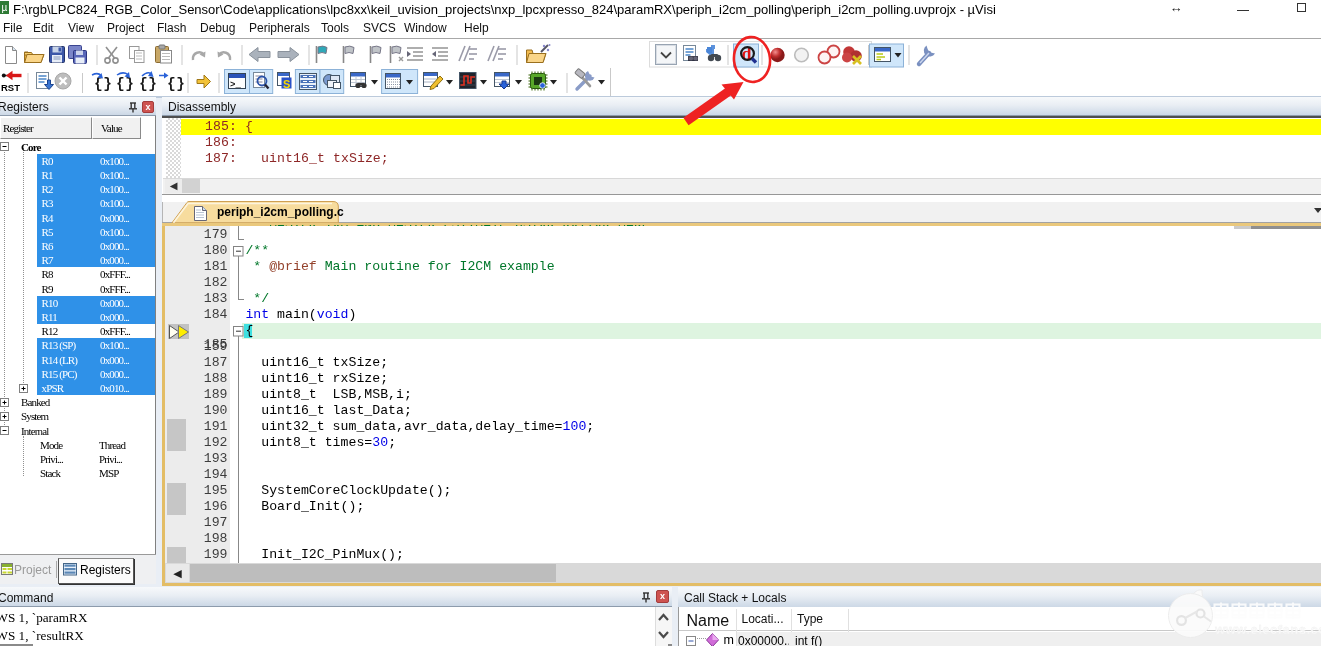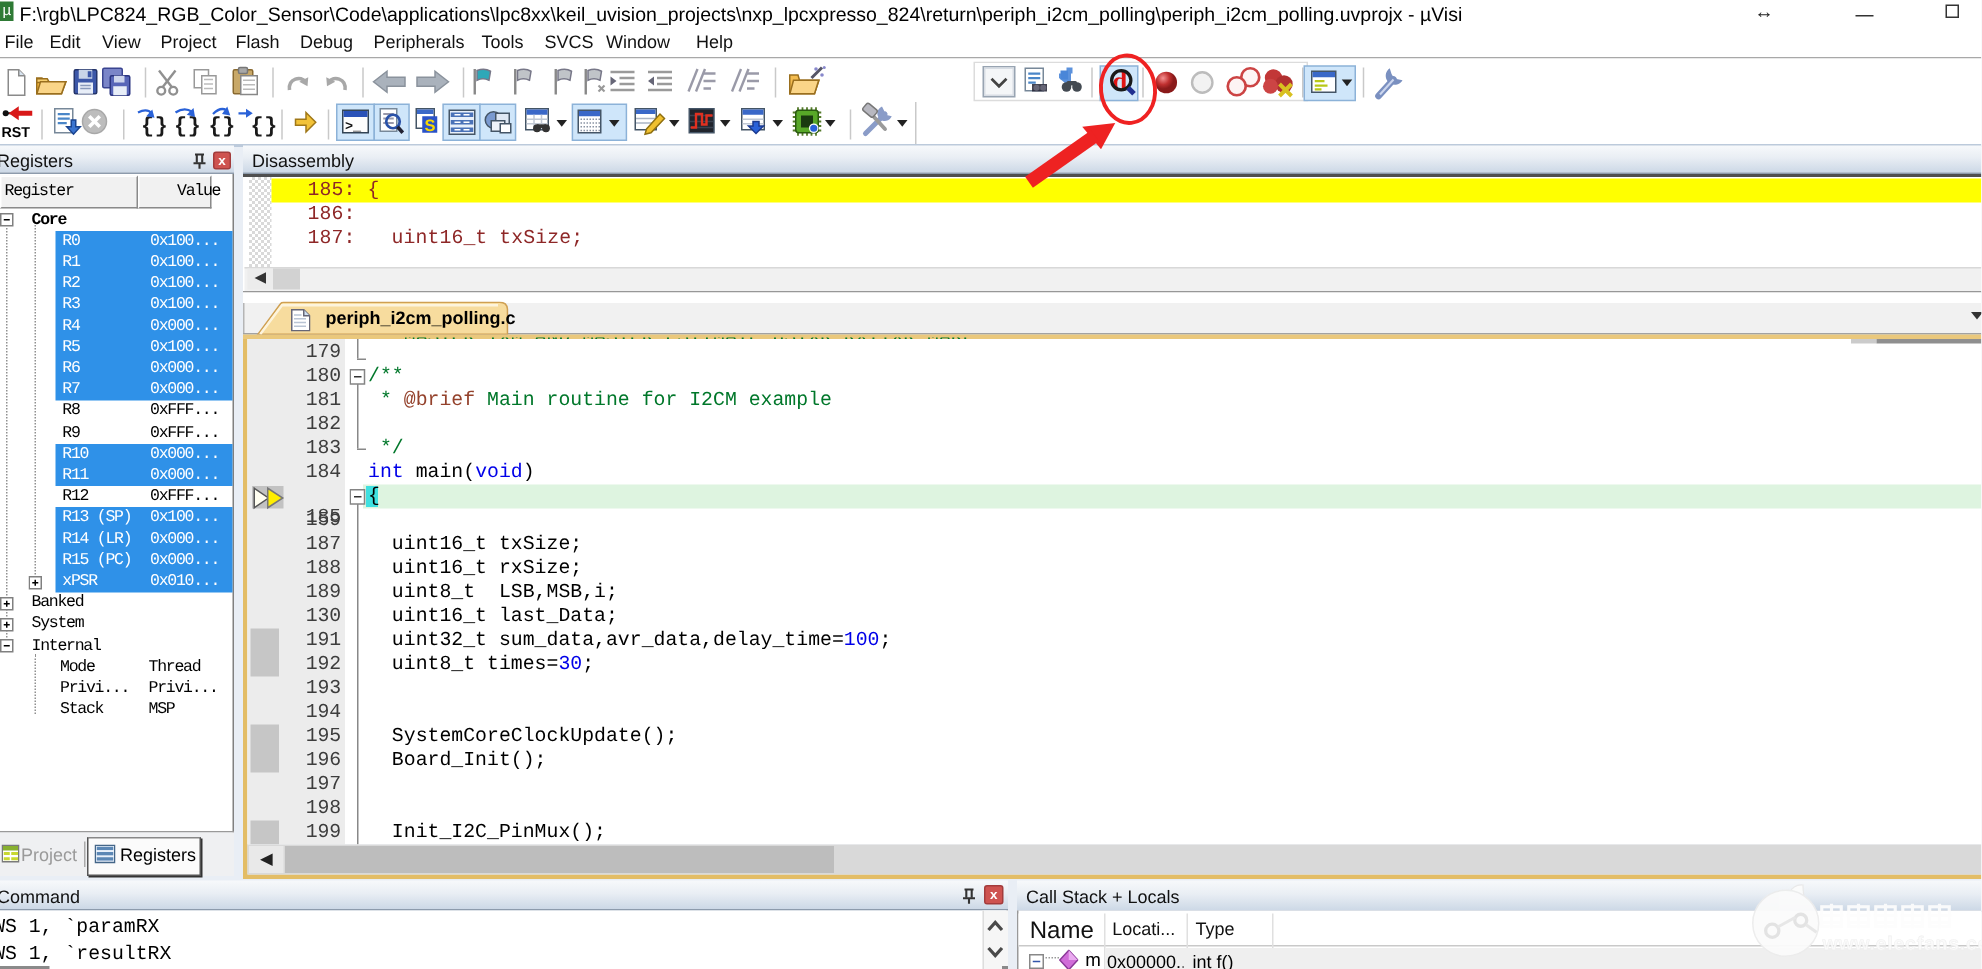--- a/index.html
+++ b/index.html
@@ -1,33 +1,33 @@
 <!DOCTYPE html>
 <html><head><meta charset="utf-8"><style>
 html,body{margin:0;padding:0}
 body{width:1321px;height:646px;overflow:hidden;background:#fff;font-family:"Liberation Sans",sans-serif}
 .abs{position:absolute}
-.mono{font-family:Liberation Mono, monospace}
+.mono{font-family:Liberation Serif, serif}
 #root{position:relative;width:1321px;height:646px;background:#fff;overflow:hidden}
 .phead{background:linear-gradient(#f7f9fb 0%,#e9eef4 45%,#ccd8e6 100%);border-bottom:1px solid #8d9bac}
 .ptxt{font-size:12px;color:#111;line-height:19px}
 .xbtn{background:#ce5350;border:1px solid #a33c3c;border-radius:2px;color:#fff;font-size:9px;font-weight:bold;text-align:center;line-height:10px}
 .sel{background:#2f91e8;color:#fff}
 .regrow{position:absolute;left:0;width:156px;height:15px;font-size:11px;letter-spacing:-0.85px;white-space:pre}
 .crow{position:absolute;left:80.9px;white-space:pre;font-size:13.2px;line-height:16px;letter-spacing:0.015px;font-family:"Liberation Mono",monospace}
 .lnum{position:absolute;width:24px;text-align:right;color:#3d3d3d;font-size:13.2px;line-height:16px;font-family:"Liberation Mono",monospace}
 .drow{position:absolute;white-space:pre;font-size:13.2px;line-height:16px;color:#8e2727;letter-spacing:0.08px;font-family:"Liberation Mono",monospace}
 .g{color:#00772a}.b{color:#0000e8}.br{color:#94422c}.k{color:#0000e8}
 </style></head>
 <body>
 <div id="root">
 
 <div class="abs" style="left:0;top:0;width:1321px;height:18px;background:#fff"></div>
 <div class="abs" style="left:0;top:1px;width:9px;height:13px;background:#2e7a35;color:#fff;font-size:10px;text-align:center;line-height:13px">µ</div>
-<div class="abs" style="left:13px;top:2px;width:1200px;height:15px;font-size:13px;color:#000;white-space:nowrap">F:\rgb\LPC824_RGB_Color_Sensor\Code\applications\lpc8xx\keil_uvision_projects\nxp_lpcxpresso_824\return\periph_i2cm_polling\periph_i2cm_polling.uvprojx - µVisi</div>
+<div class="abs" style="left:13px;top:2px;width:1200px;height:15px;font-size:13px;color:#000;white-space:nowrap">F:\rgb\LPC824_RGB_Color_Sensor\Code\applications\lpc8xx\keil_uvision_projects\nxp_lpcxpresso_824\paramRX\periph_i2cm_polling\periph_i2cm_polling.uvprojx - µVisi</div>
 <div class="abs" style="left:1166px;top:0px;width:20px;height:16px;color:#222;font-size:13px;text-align:center">↔</div>
 <div class="abs" style="left:1237px;top:9.5px;width:12px;height:1.6px;background:#333"></div>
 <div class="abs" style="left:1297px;top:3px;width:9px;height:9px;border:1.2px solid #333;box-sizing:border-box"></div>
 
 <div class="abs" style="left:0;top:18px;width:1321px;height:21px;background:#fff"></div>
 <div class="abs" style="left:0;top:38px;width:1321px;height:1px;background:#a8a8a8"></div>
 <div class="abs" id="menubar" style="top:21px;height:16px;font-size:12px;color:#111">
 <span class="abs" style="left:3px">File</span>
       <span class="abs" style="left:33px">Edit</span>
       <span class="abs" style="left:68px">View</span>
@@ -425,21 +425,21 @@
           <line x1="2" y1="2" x2="8" y2="2"></line>
           <line x1="3.2" y1="2" x2="3.2" y2="7.5"></line>
           <line x1="6.8" y1="2" x2="6.8" y2="7.5"></line>
           <line x1="1" y1="7.8" x2="9" y2="7.8"></line>
           <line x1="5" y1="8" x2="5" y2="11.5"></line>
         </g>
       </svg>
 <div class="abs xbtn" style="left:142px;top:101px;width:10px;height:10px">x</div>
 <div class="abs" style="left:0;top:116px;width:156px;height:439px;background:#fff;border-right:1px solid #808080;box-sizing:border-box"></div>
 <div class="abs mono" style="left:0;top:117px;width:92px;height:22px;background:#f1f1f1;border:1px solid #fff;border-right:1px solid #8a8a8a;border-bottom:1px solid #8a8a8a;box-sizing:border-box;font-size:11px;letter-spacing:-0.85px;line-height:20px;padding-left:2px">Register</div>
-<div class="abs mono" style="left:92px;top:117px;width:49px;height:22px;background:#f1f1f1;border:1px solid #fff;border-right:1px solid #8a8a8a;border-bottom:1px solid #8a8a8a;box-sizing:border-box;font-size:11px;letter-spacing:-0.85px;line-height:20px;padding-left:25px">Value</div>
+<div class="abs mono" style="left:92px;top:117px;width:49px;height:22px;background:#f1f1f1;border:1px solid #fff;border-right:1px solid #8a8a8a;border-bottom:1px solid #8a8a8a;box-sizing:border-box;font-size:11px;letter-spacing:-0.85px;line-height:20px;padding-left:8px">Value</div>
 <div id="regtree" class="mono">
         <div class="abs sel" style="left:37px;top:153.7px;width:118px;height:113.6px"></div>
         <div class="abs sel" style="left:37px;top:295.7px;width:118px;height:28.4px"></div>
         <div class="abs sel" style="left:37px;top:338.3px;width:118px;height:56.9px"></div>
 <div class="abs" style="left:4px;top:152px;width:1px;height:279px;border-left:1px dotted #909090"></div>
 <div class="abs" style="left:23px;top:148px;width:1px;height:243px;border-left:1px dotted #909090"></div>
 <div class="abs" style="left:23px;top:436px;width:1px;height:40px;border-left:1px dotted #909090"></div>
 <div class="regrow" style="top:139.5px;left:21px;font-weight:bold;color:#000;line-height:14.2px">Core</div>
 <svg class="abs" style="left:0px;top:142.0px" width="10" height="10">
           <rect x="0.5" y="0.5" width="8" height="8" fill="#fff" stroke="#808080"></rect>
@@ -625,21 +625,21 @@
 <div class="crow" style="top:80.5px"><span class="k">int</span> main(<span class="k">void</span>)</div>
 <div class="lnum" style="left:39px;top:111px">185</div>
 <div class="crow" style="top:96.5px">{</div>
 <div class="lnum" style="left:39px;top:112.5px">159</div>
 <div class="lnum" style="left:39px;top:128.5px">187</div>
 <div class="crow" style="top:128.5px">  uint16_t txSize;</div>
 <div class="lnum" style="left:39px;top:144.5px">188</div>
 <div class="crow" style="top:144.5px">  uint16_t rxSize;</div>
 <div class="lnum" style="left:39px;top:160.5px">189</div>
 <div class="crow" style="top:160.5px">  uint8_t  LSB,MSB,i;</div>
-<div class="lnum" style="left:39px;top:176.5px">130</div>
+<div class="lnum" style="left:39px;top:176.5px">190</div>
 <div class="crow" style="top:176.5px">  uint16_t last_Data;</div>
 <div class="lnum" style="left:39px;top:192.5px">191</div>
 <div class="crow" style="top:192.5px">  uint32_t sum_data,avr_data,delay_time=<span class="b">100</span>;</div>
 <div class="lnum" style="left:39px;top:208.5px">192</div>
 <div class="crow" style="top:208.5px">  uint8_t times=<span class="b">30</span>;</div>
 <div class="lnum" style="left:39px;top:224.5px">193</div>
 <div class="lnum" style="left:39px;top:240.5px">194</div>
 <div class="lnum" style="left:39px;top:256.5px">195</div>
 <div class="crow" style="top:256.5px">  SystemCoreClockUpdate();</div>
 <div class="lnum" style="left:39px;top:272.5px">196</div>

